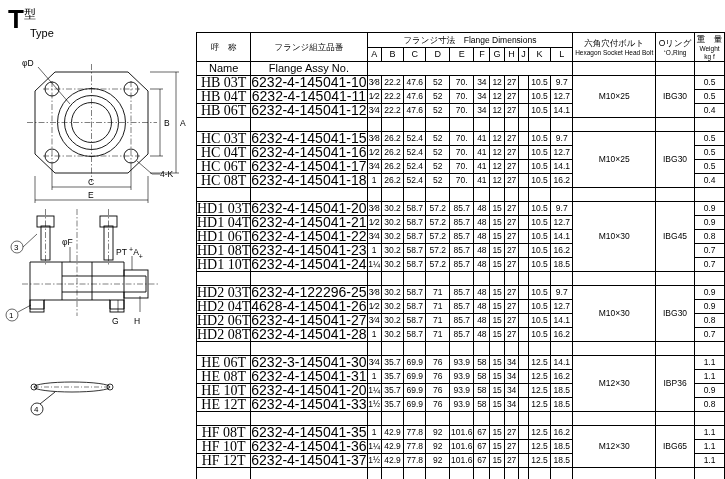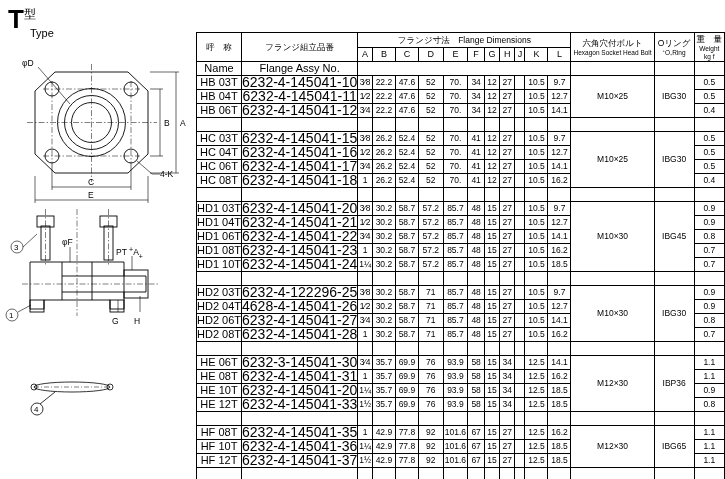--- a/index.html
+++ b/index.html
@@ -64,21 +64,21 @@
     height: 13px;
     line-height: 11px;
     overflow: hidden;
     white-space: nowrap;
   }
   .hdr-jp { font-size: 8.5px; line-height: 9px; }
   .hdr-en { font-size: 11px; line-height: 9px; }
   .hdr-small { font-size: 6.5px; line-height: 8px; }
   .grp-head { height: 15px; }
   .sub-head { height: 13px; font-size: 9px; }
-  .name-cell { text-align: left; padding-left: 3px; font-size: 11px; }
+  .name-cell { text-align: left; padding-left: 3px; font-size: 14px; font-family: Liberation Serif, serif; }
   .assy-cell { text-align: left; padding-left: 4px; font-size: 14px; }
   .blank-row td { height: 9px; border-left: 1px solid #000; border-right: 1px solid #000; }
 </style>
 </head>
 <body>
 
 <div id="drawing-panel">
 
   <div id="type-title">
     <span class="big"><span>T</span><span class="kanji">型</span></span>

